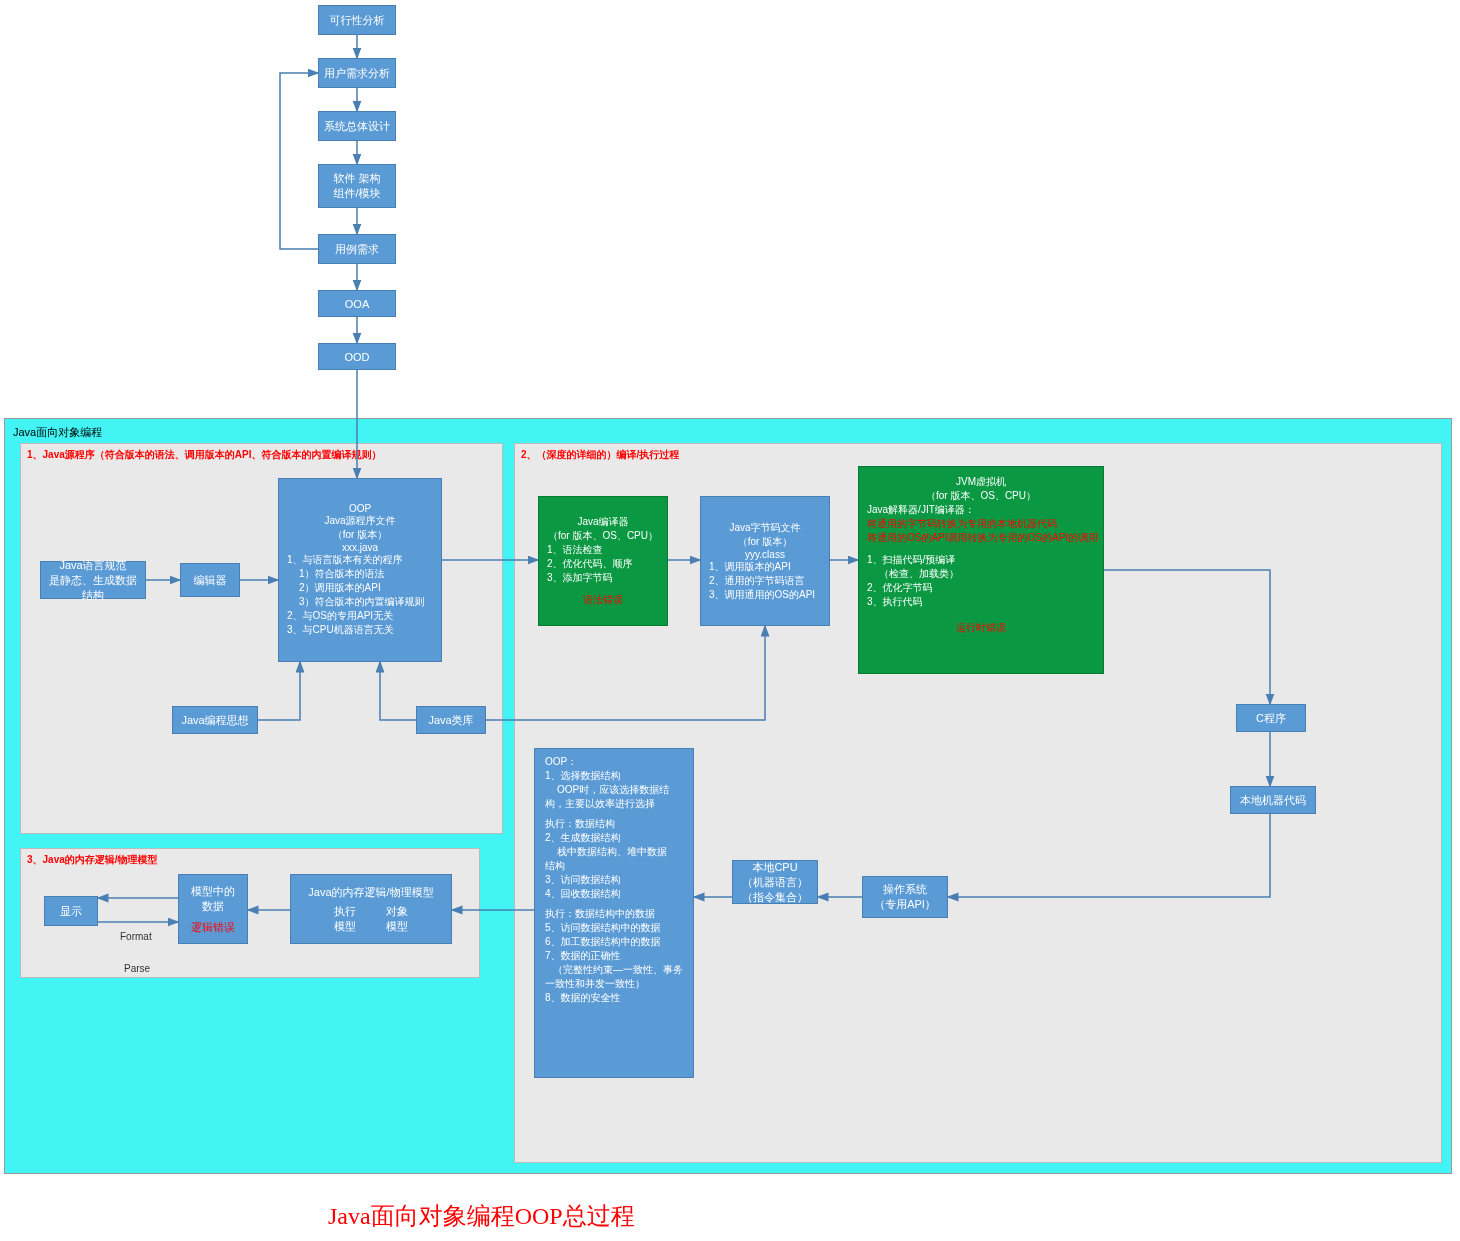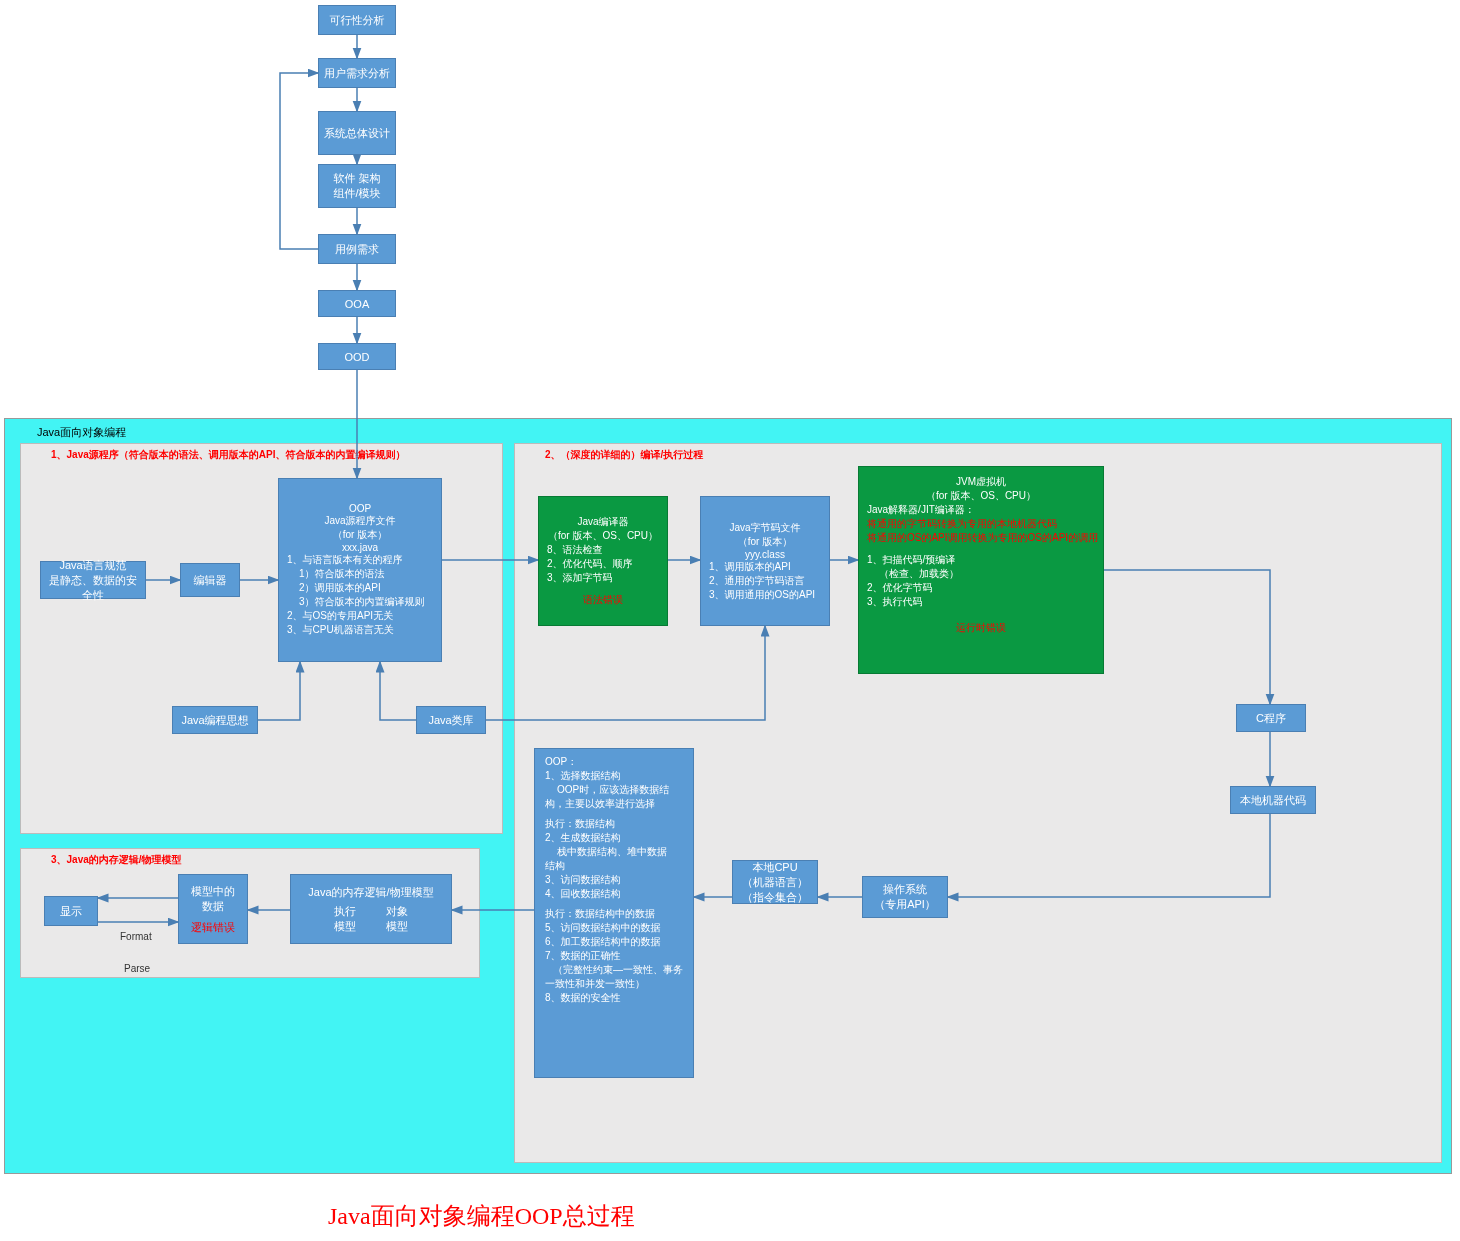--- a/index.html
+++ b/index.html
@@ -1,38 +1,38 @@
 <!DOCTYPE html>
 <html><head>
 <meta charset="utf-8">
 <style>
 * { box-sizing: border-box; margin: 0; padding: 0; }
 body { font-family: "Microsoft YaHei", Arial, sans-serif; font-size: 11px; background: #fff; position: relative; width: 1460px; height: 1241px; }
 .box { position: absolute; border: 1px solid #4a7fb3; background: #5b9bd5; color: #fff; text-align: center; display: flex; flex-direction: column; justify-content: center; align-items: center; padding: 4px; z-index: 3; }
 .box-green { background: #0a9942; border-color: #087a34; }
-.box-label { position: absolute; font-size: 11px; color: #000; margin-left: 24px; }
+.box-label { position: absolute; font-size: 11px; color: #000; }
 .container { position: absolute; background: #42f4f4; border: 1px solid #999; z-index: 1; }
 .subcontainer { position: absolute; background: #eae9e9; border: 1px solid #bbb; z-index: 2; }
 .red-text { color: #f00; }
 .title { position: absolute; font-family: "SimSun", serif; font-size: 24px; color: #f00; }
 .red-note { color: #f00; font-size: 10px; line-height: 1.3; }
 .line-left { text-align: left; width: 100%; padding-left: 4px; }
 svg.arrows { position: absolute; top: 0; left: 0; width: 1460px; height: 1241px; pointer-events: none; z-index: 2; }
 .arrow-label { position: absolute; font-size: 10px; color: #333; z-index: 3; margin-top: 45px; }
 </style>
 </head>
 <body>
 
 <div class="box" style="left:318px;top:5px;width:78px;height:30px">
     <span>可行性分析</span>
   </div>
 <div class="box" style="left:318px;top:58px;width:78px;height:30px">
     <span>用户需求分析</span>
   </div>
-<div class="box" style="left:318px;top:111px;width:78px;height:44px">
+<div class="box" style="left:318px;top:111px;width:78px;height:30px">
     <span>系统总体设计</span>
   </div>
 <div class="box" style="left:318px;top:164px;width:78px;height:44px">
   <span>软件 架构</span>
   <span>组件/模块</span>
 </div>
 <div class="box" style="left:318px;top:234px;width:78px;height:30px">
     <span>用例需求</span>
   </div>
 <div class="box" style="left:318px;top:290px;width:78px;height:27px">
@@ -45,21 +45,21 @@
 <div class="container" style="left:4px;top:418px;width:1448px;height:756px">
   <div class="box-label" style="left:8px;top:6px">Java面向对象编程</div>
 </div>
 
 <div class="subcontainer" style="left:20px;top:443px;width:483px;height:391px">
   <div class="box-label red-text" style="left:6px;top:4px;font-size:10px;font-weight:bold">1、Java源程序（符合版本的语法、调用版本的API、符合版本的内置编译规则）</div>
 </div>
 
 <div class="box" style="left:40px;top:561px;width:106px;height:38px">
   <span>Java语言规范</span>
-  <span>是静态、数据的安全性</span>
+  <span>是静态、生成数据结构</span>
 </div>
 <div class="box" style="left:180px;top:563px;width:60px;height:34px">
     <span>编辑器</span>
   </div>
 <div class="box" style="left:278px;top:478px;width:164px;height:184px;font-size:10px">
   <span>OOP</span>
   <span>Java源程序文件</span>
   <span>（for 版本）</span>
   <span>xxx.java</span>
   <span class="line-left">1、与语言版本有关的程序</span>
@@ -76,21 +76,21 @@
     <span>Java类库</span>
   </div>
 
 <div class="subcontainer" style="left:514px;top:443px;width:928px;height:720px">
   <div class="box-label red-text" style="left:6px;top:4px;font-size:10px;font-weight:bold">2、（深度的详细的）编译/执行过程</div>
 </div>
 
 <div class="box box-green" style="left:538px;top:496px;width:130px;height:130px;font-size:10px">
   <span>Java编译器</span>
   <span>（for 版本、OS、CPU）</span>
-  <span class="line-left">8、语法检查</span>
+  <span class="line-left">1、语法检查</span>
   <span class="line-left">2、优化代码、顺序</span>
   <span class="line-left">3、添加字节码</span>
   <span class="red-text" style="margin-top:8px">语法错误</span>
 </div>
 
 <div class="box" style="left:700px;top:496px;width:130px;height:130px;font-size:10px">
   <span>Java字节码文件</span>
   <span>（for 版本）</span>
   <span>yyy.class</span>
   <span class="line-left">1、调用版本的API</span>

